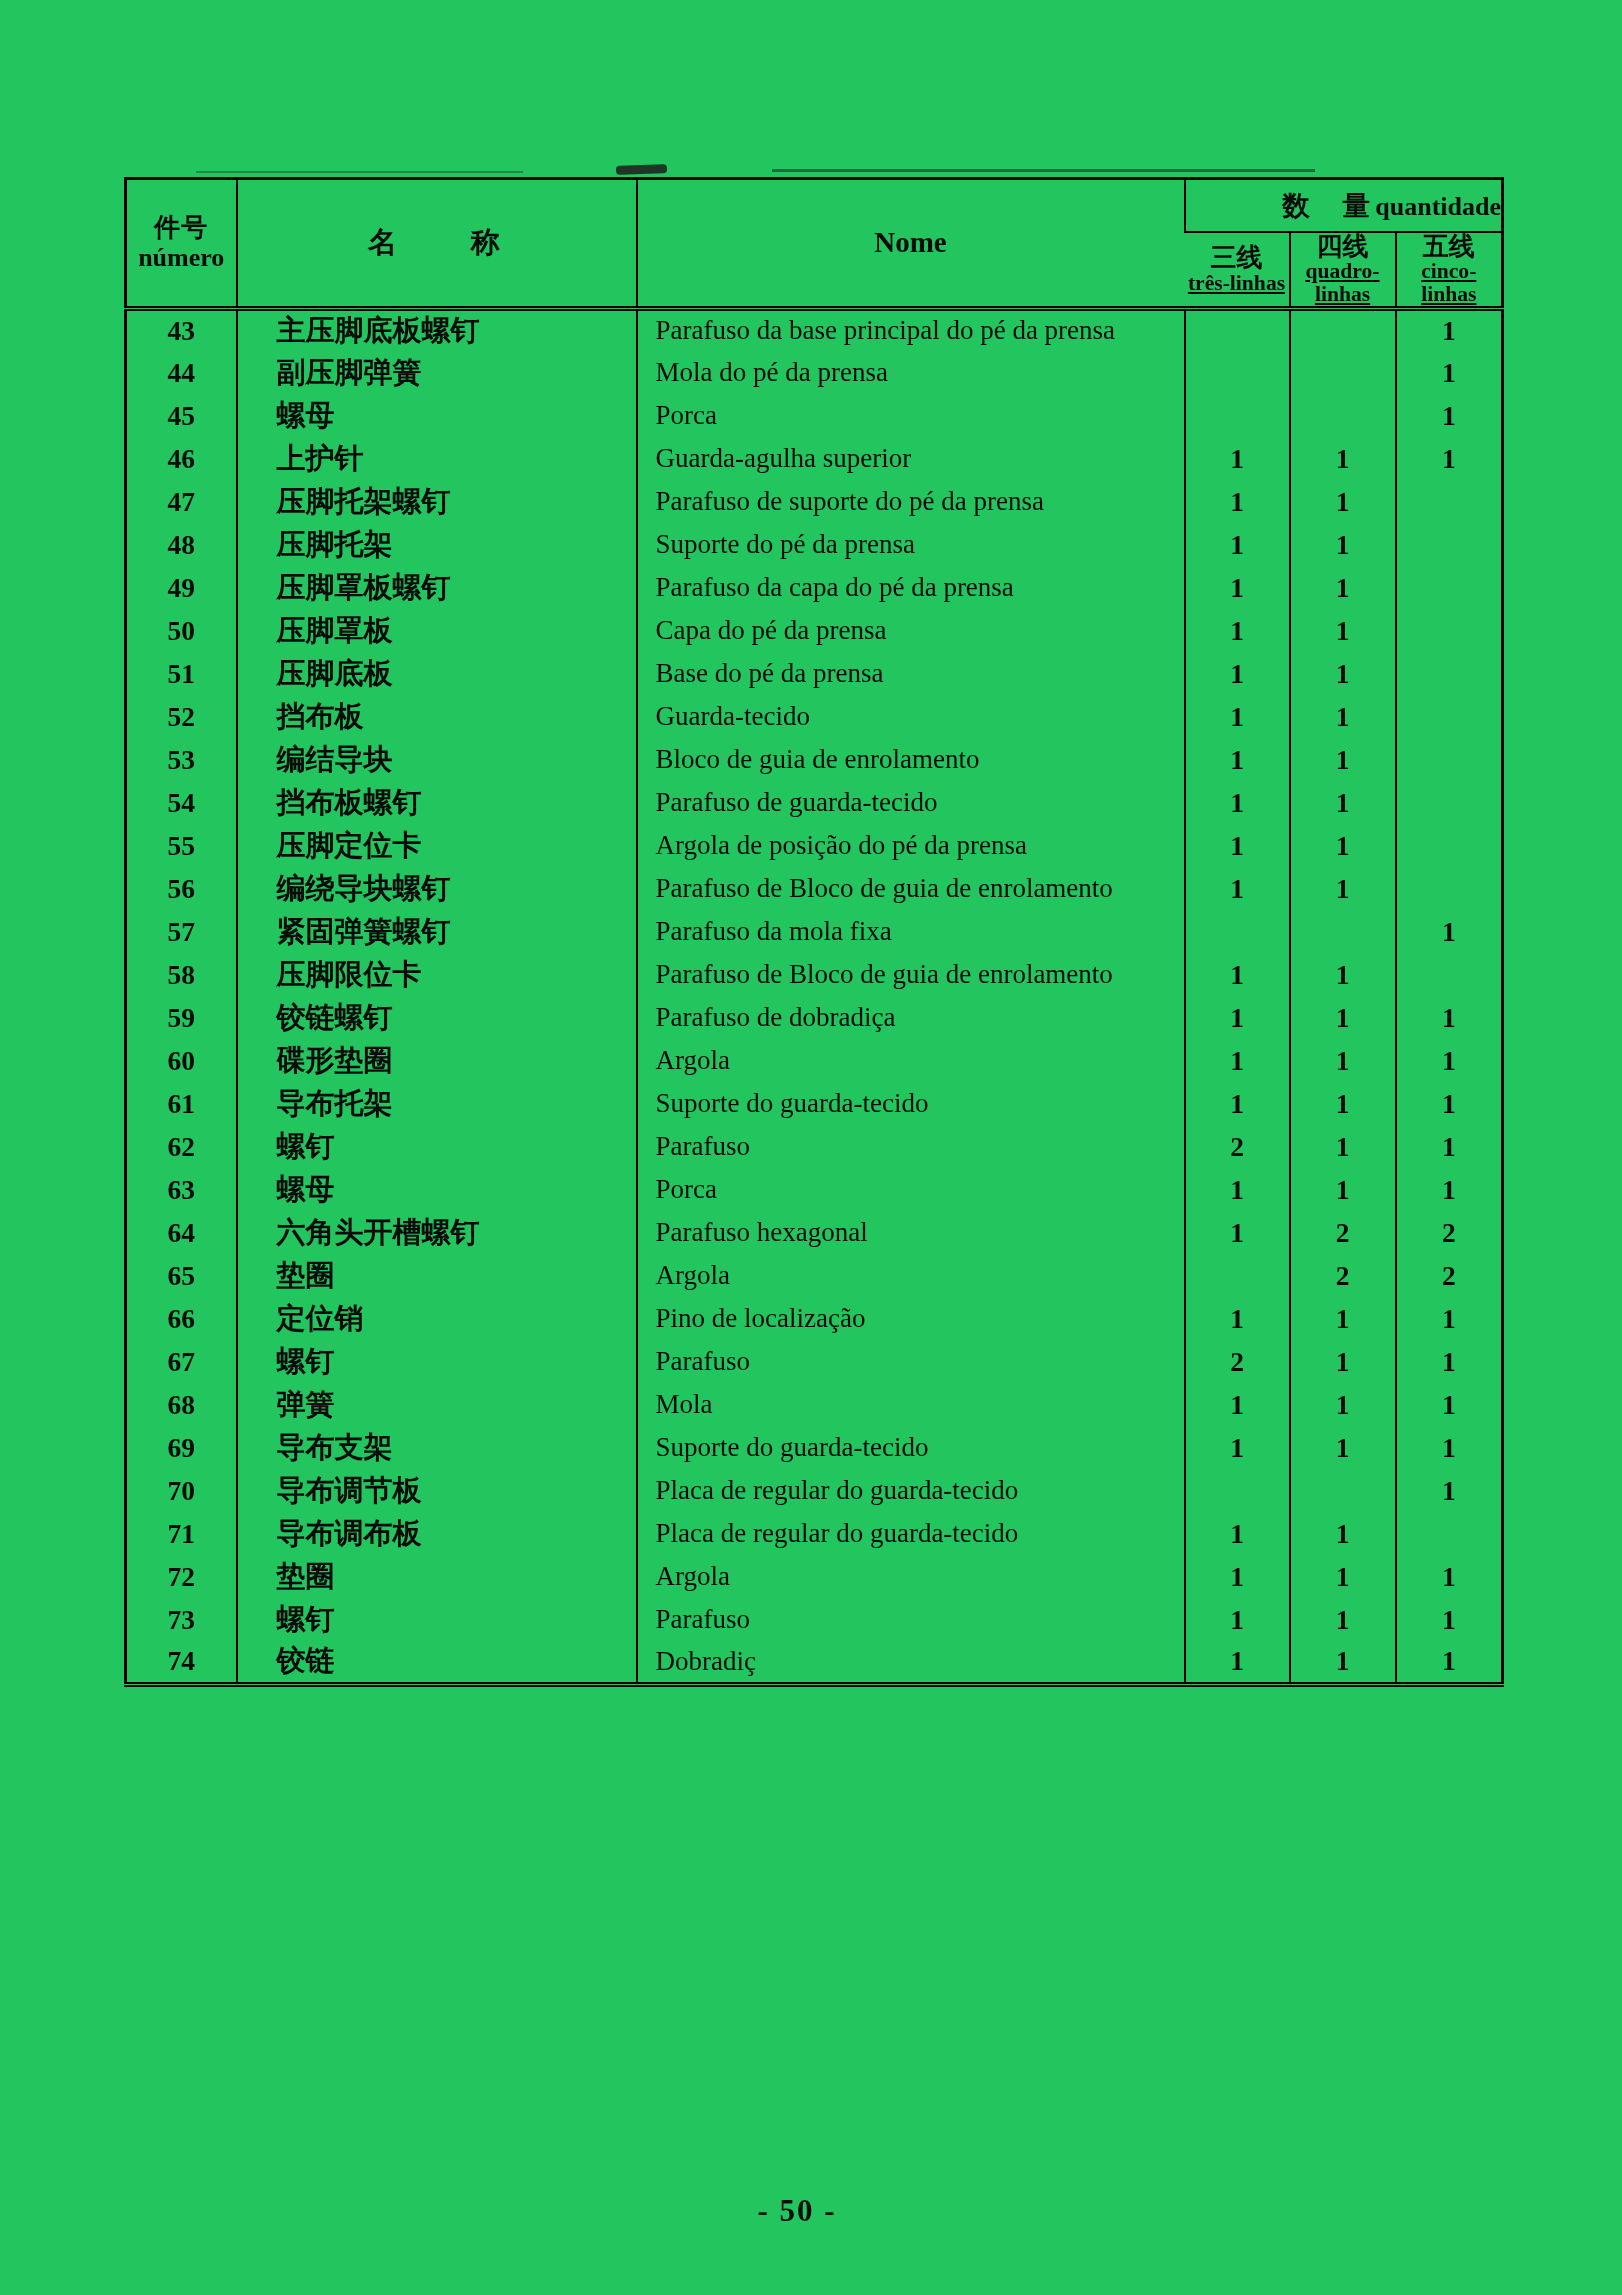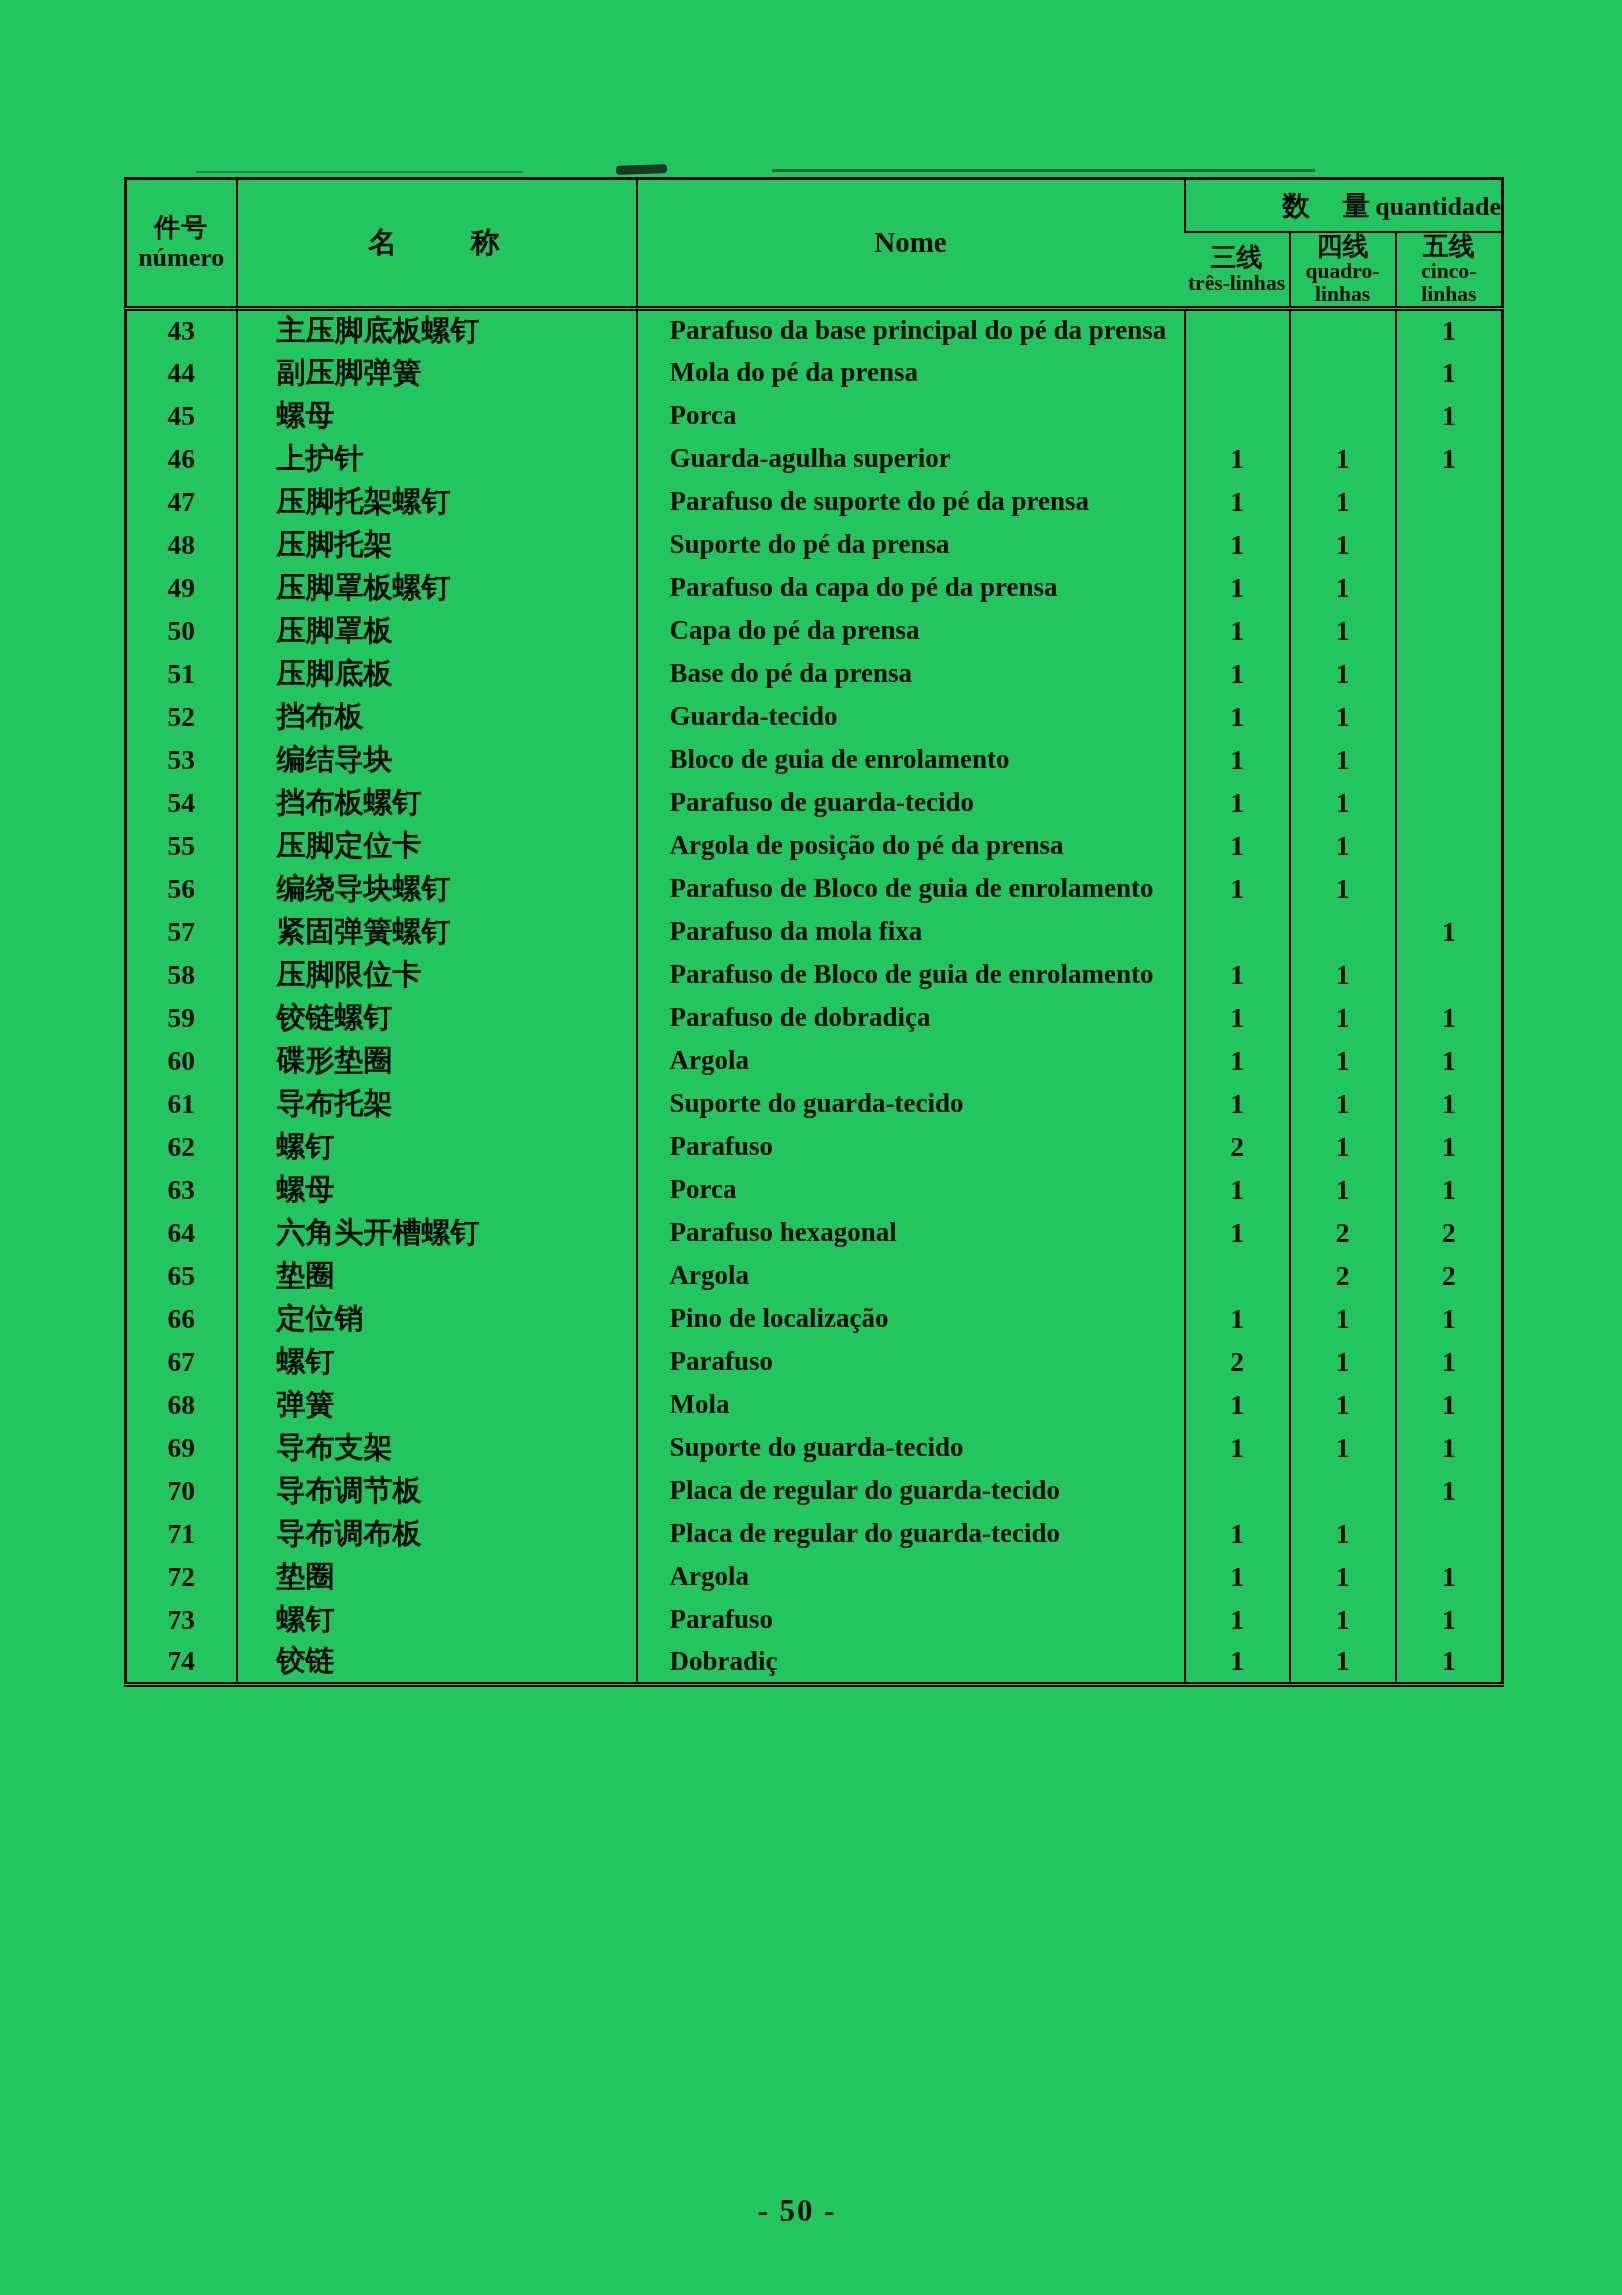--- a/index.html
+++ b/index.html
@@ -44,42 +44,42 @@
   }
   tr.head-sub th {
     height: 60px;
     text-align: center;
     border-bottom: 5.2px double #000;
   }
   .zh-head  { font-size: 27.5px; font-weight: bold; letter-spacing: 2.6px; }
   .pt-head  { font-size: 26px; font-weight: bold; }
   .nome-head { font-size: 29px; font-weight: bold; }
   .qty-zh   { font-size: 26px; font-weight: bold; line-height: 1.05; }
-  .qty-pt   { font-size: 21.6px; font-weight: bold; line-height: 1.05; }
+  .qty-pt   { font-size: 21.6px; font-weight: bold; line-height: 1.05; text-decoration: underline; }
   .name-head-zh { font-size: 29px; font-weight: bold; letter-spacing: 5.2px; }
   th.th-num .zh-head { font-size: 26px; letter-spacing: 1.3px; line-height: 1.15; }
   th.th-num .pt-head { font-size: 26px; line-height: 1.15; }
 
   tbody tr { height: 43px; }
   td.td-num {
     text-align: center;
     font-size: 27.5px;
     font-weight: bold;
   }
   td.td-zh {
     padding-left: 39px;
     font-size: 29px;
     font-weight: bold;
     white-space: nowrap;
     overflow: hidden;
   }
   td.td-nome {
-    padding-left: 32px;
+    padding-left: 18px;
     font-size: 27px;
-    font-weight: bold;
+    font-weight: normal;
     white-space: nowrap;
     overflow: hidden;
   }
   td.td-q {
     text-align: center;
     font-size: 27.5px;
     font-weight: bold;
   }
 
   

